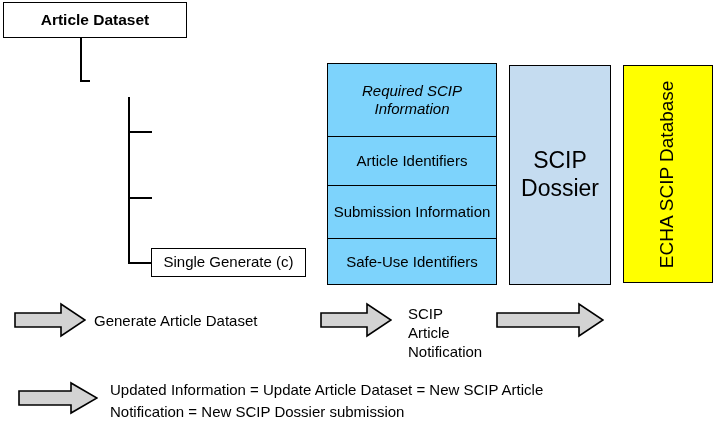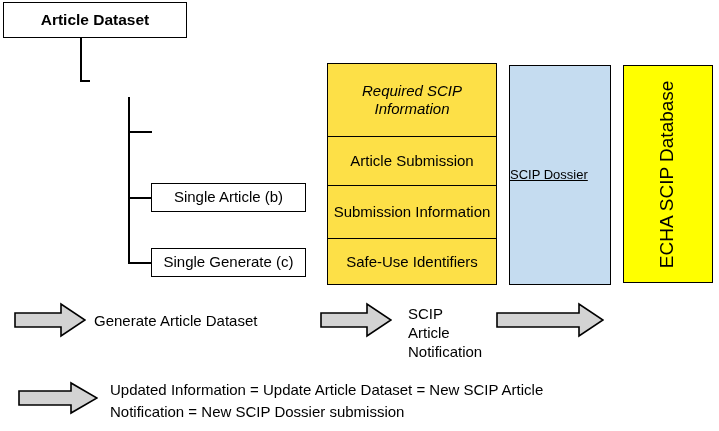--- a/index.html
+++ b/index.html
@@ -70,21 +70,21 @@
   #conn-sa-b  { left: 128px; top: 197px; width: 24px; }
   #conn-sa-c  { left: 128px; top: 262px; width: 24px; }
 
   
   #scip-table {
     position: absolute;
     left: 327px; top: 63px;
     width: 170px; height: 222px;
     box-sizing: border-box;
     border: 1.5px solid #000000;
-    background: #fde047;
+    background: #7dd3fc;
     display: flex;
     flex-direction: column;
   }
   #scip-table .row {
     box-sizing: border-box;
     border-bottom: 1.5px solid #000000;
     display: flex;
     align-items: center;
     justify-content: center;
     text-align: center;
@@ -99,25 +99,24 @@
   #scip-table .row.r3 { height: 45px; }
 
   
   #box-scip-dossier {
     position: absolute;
     left: 509px; top: 65px; width: 102px; height: 220px;
     box-sizing: border-box;
     border: 1.5px solid #000000;
     display: flex;
     align-items: center;
-    justify-content: flex-start;
-    text-align: center;
-    font-size: 13px;
+    justify-content: center;
+    text-align: center;
+    font-size: 23px;
     line-height: 1.2;
-    text-decoration: underline;
   }
   #box-echa-db {
     position: absolute;
     left: 623px; top: 65px; width: 90px; height: 218px;
     box-sizing: border-box;
     border: 1.5px solid #000000;
     display: flex;
     align-items: center;
     justify-content: center;
     overflow: hidden;
@@ -163,33 +162,30 @@
 
   <div class="line v" id="conn-ad-v"></div>
   <div class="line h" id="conn-ad-h"></div>
 
 
   <div class="line v" id="conn-ca-v"></div>
   <div class="line h" id="conn-sa-a"></div>
   <div class="line h" id="conn-sa-b"></div>
   <div class="line h" id="conn-sa-c"></div>
 
-  <div class="box single-article" id="box-single-b">
-    <span>Single Article (b)</span>
-  </div>
   <div class="box single-article" id="box-single-c">
     <span>Single Generate (c)</span>
   </div>
 
   <div id="scip-table">
     <div class="row header">
       <span>Required SCIP Information</span>
     </div>
     <div class="row r1">
-      <span>Article Submission</span>
+      <span>Article Identifiers</span>
     </div>
     <div class="row r2">
       <span>Submission Information</span>
     </div>
     <div class="row r3">
       <span>Safe-Use Identifiers</span>
     </div>
   </div>
 
   <div id="box-scip-dossier" style="background: rgb(197, 220, 240);">

